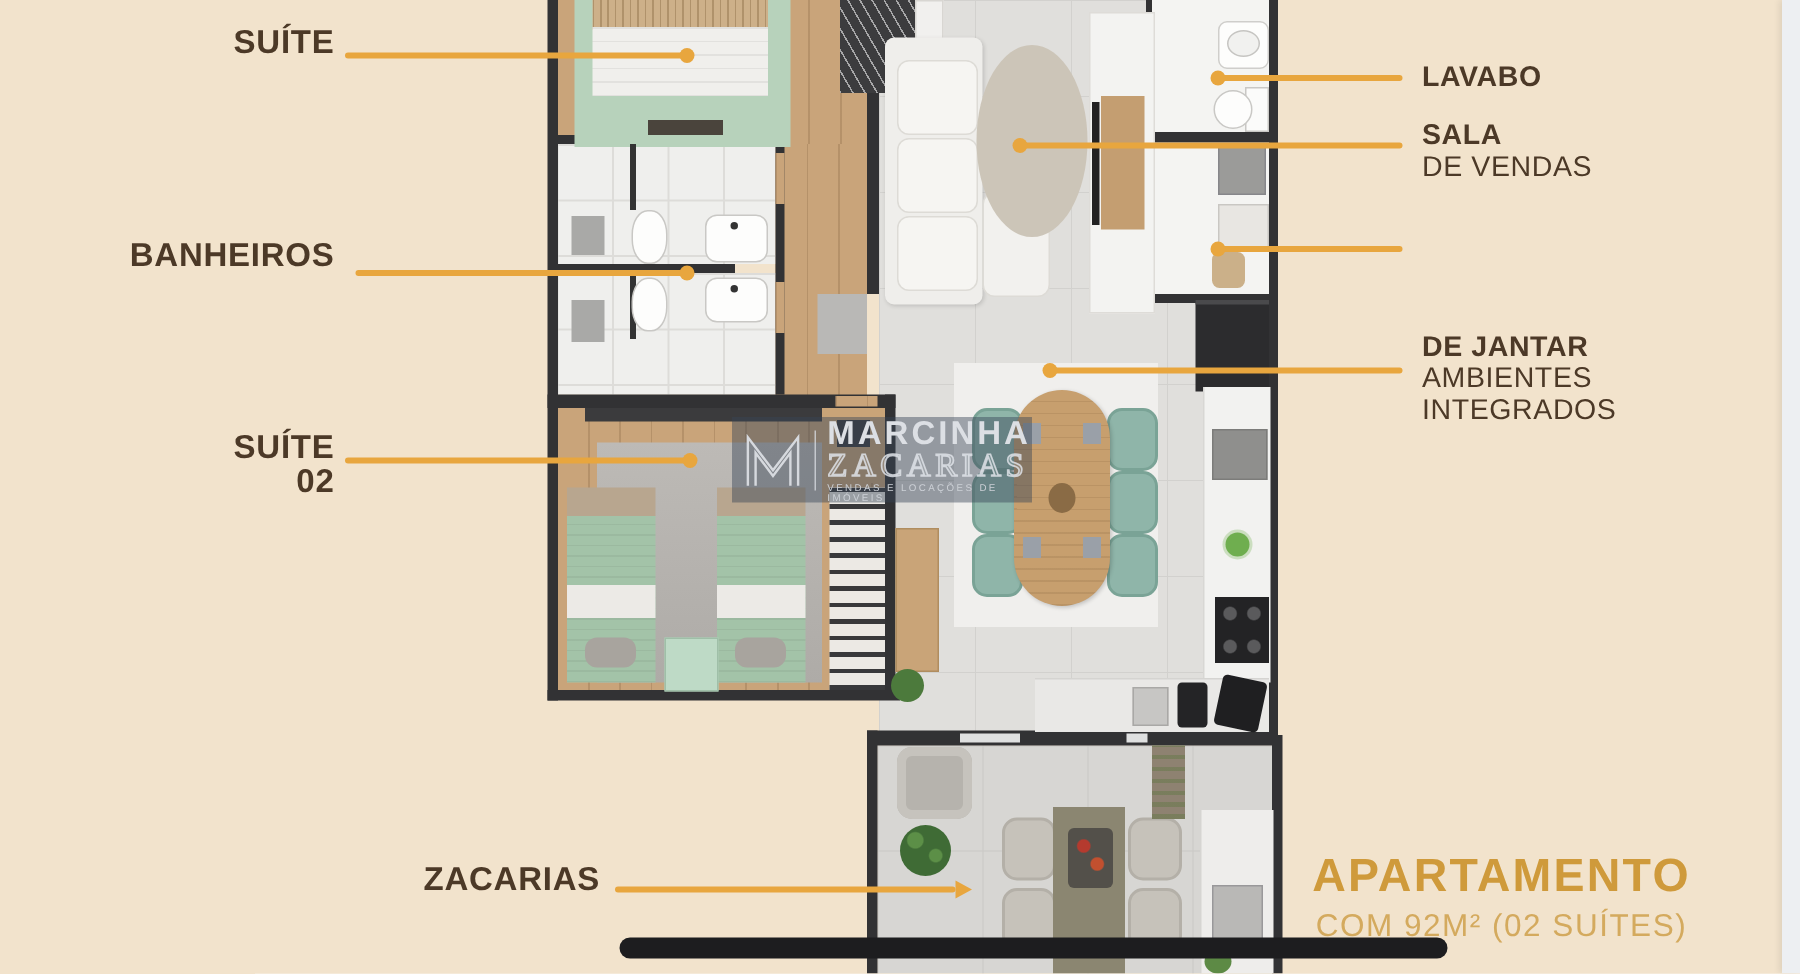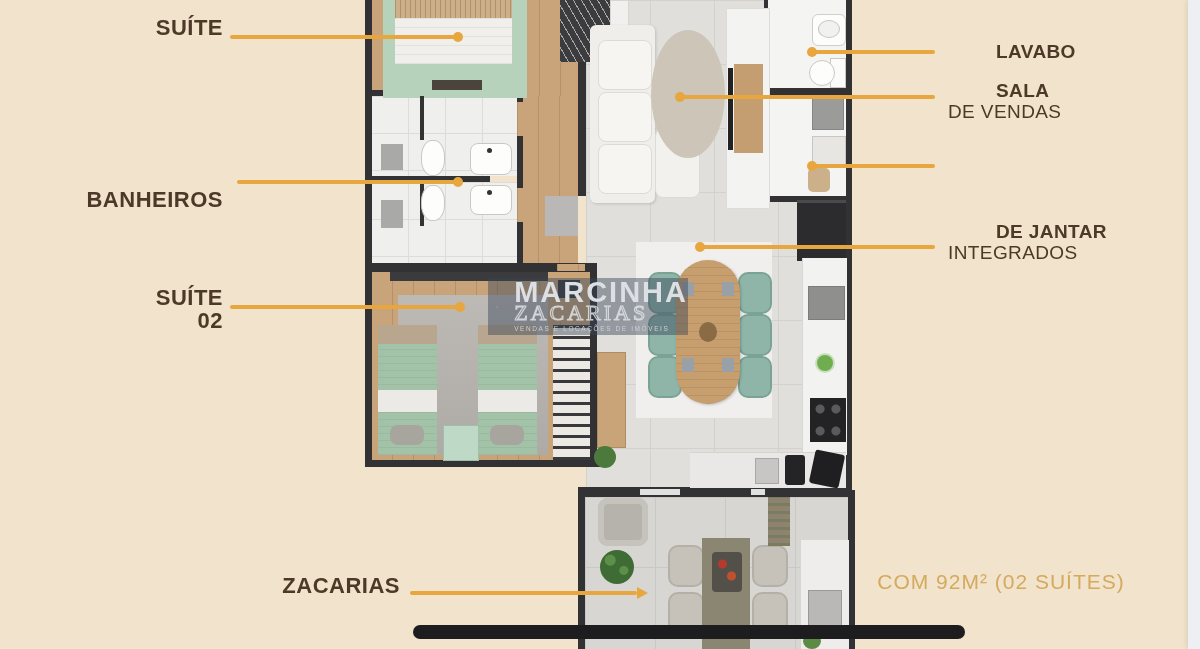--- a/index.html
+++ b/index.html
@@ -3,21 +3,21 @@
 <meta charset="utf-8">
 <style>
   html,body{margin:0;padding:0;}
   .scene{position:relative;width:1200px;height:649px;background:#f2e3cc;overflow:hidden;
          font-family:"Liberation Sans",sans-serif;}
   .abs{position:absolute;}
   
   .lbl{color:#4c3927;font-weight:800;font-size:22px;line-height:23px;letter-spacing:.5px;}
   .lbl .sub{font-weight:600;}
   .rlbl{color:#4c3927;font-size:19px;line-height:21px;letter-spacing:.4px;}
-  .rlbl .b{font-weight:800;margin-left:48px;}
+  .rlbl .b{font-weight:800;}
   .rlbl .r{font-weight:500;}
   .t-right{text-align:right;}
   .line{position:absolute;height:4px;background:#e8a63e;border-radius:2px;z-index:40;}
   .dot{position:absolute;width:10px;height:10px;border-radius:50%;background:#e8a63e;z-index:41;}
   .arrow{position:absolute;width:0;height:0;border-top:6px solid transparent;border-bottom:6px solid transparent;
          border-left:11px solid #e8a63e;z-index:41;}
   
   .footer-title{color:#cf9a3b;font-weight:800;font-size:31px;letter-spacing:1.5px;}
   .footer-sub{color:#d4aa5e;font-weight:400;font-size:21px;letter-spacing:1px;margin-top:4px;}
   
@@ -25,21 +25,21 @@
   .wall{background:#323234;}
   .wood{background:#c9a47a;background-image:repeating-linear-gradient(90deg,rgba(90,60,30,.18) 0 1px,transparent 1px 21px);}
   .tilebig{background:#e0dfdc;background-image:linear-gradient(#d2d1ce 1px,transparent 1px),linear-gradient(90deg,#d2d1ce 1px,transparent 1px);background-size:64px 64px;}
   .tilesm{background:#efefed;background-image:linear-gradient(#dddcd9 1px,transparent 1px),linear-gradient(90deg,#dddcd9 1px,transparent 1px);background-size:37px 37px;}
   .tilevar{background:#d7d6d3;background-image:linear-gradient(#c9c8c5 1px,transparent 1px),linear-gradient(90deg,#c9c8c5 1px,transparent 1px);background-size:70px 70px;}
   .white-room{background:#f4f4f2;}
   .furn{position:absolute;}
   
   .wm{position:absolute;left:488px;top:278px;width:200px;height:57px;background:rgba(56,68,86,.45);
       z-index:30;display:flex;align-items:center;color:#d9dce1;}
-  .wm-name1{font-weight:700;font-size:29px;letter-spacing:2px;line-height:22px;color:#dcdfe4;}
+  .wm-name1{font-weight:700;font-size:22px;letter-spacing:2px;line-height:22px;color:#dcdfe4;}
   .wm-name2{font-weight:400;font-size:22px;letter-spacing:3px;line-height:20px;
             color:rgba(236,239,243,.14);font-family:Liberation Serif, serif;-webkit-text-stroke:1.1px rgba(222,226,231,.85);}
   .wm-tag{font-size:6.5px;letter-spacing:1.6px;color:#ccd0d6;margin-top:2px;}
   .bar{position:absolute;left:413px;top:625px;width:552px;height:14px;background:#1d1d1f;border-radius:7px;z-index:45;}
   .edge{position:absolute;right:0;top:0;width:12px;height:649px;background:#edeff2;box-shadow:-2px 0 4px rgba(0,0,0,.08);}
   .z50{z-index:50;}
 </style>
 </head>
 <body>
 
@@ -208,21 +208,21 @@
   <div class="dot" style="left:807px;top:161px;"></div>
   <div class="line" style="left:812px;top:164px;width:123px;"></div>
 
   <div class="dot" style="left:695px;top:242px;"></div>
   <div class="line" style="left:700px;top:245px;width:235px;"></div>
 
   <div class="abs lbl t-right z50" style="left:63px;top:16px;width:160px;">
     <div>SUÍTE</div>
   </div>
 
-  <div class="abs lbl t-right z50" style="left:63px;top:188px;width:160px;">
+  <div class="abs lbl t-right z50" style="left:63px;top:158px;width:160px;">
     <div>BANHEIROS</div>
   </div>
 
   <div class="abs lbl t-right z50" style="left:63px;top:286px;width:160px;">
     <div>SUÍTE</div>
     <div class="sub">02</div>
   </div>
 
   <div class="abs lbl t-right z50" style="left:240px;top:574px;width:160px;">
     <div>ZACARIAS</div>
@@ -233,23 +233,25 @@
   </div>
 
   <div class="abs rlbl z50" style="left:948px;top:80px;">
     <div class="b">SALA</div>
     <div class="r">DE VENDAS</div>
   </div>
 
 
   <div class="abs rlbl z50" style="left:948px;top:221px;">
     <div class="b">DE JANTAR</div>
+    <div class="r">AMBIENTES</div>
     <div class="r">INTEGRADOS</div>
   </div>
 
   <div class="abs z50" style="left:870px;top:566px;width:262px;text-align:center;">
+    <div class="footer-title">APARTAMENTO</div>
     <div class="footer-sub">COM 92M² (02 SUÍTES)</div>
   </div>
 
   <div class="bar"></div>
 
   <div class="edge"></div>
 </div>
 
 </body></html>

